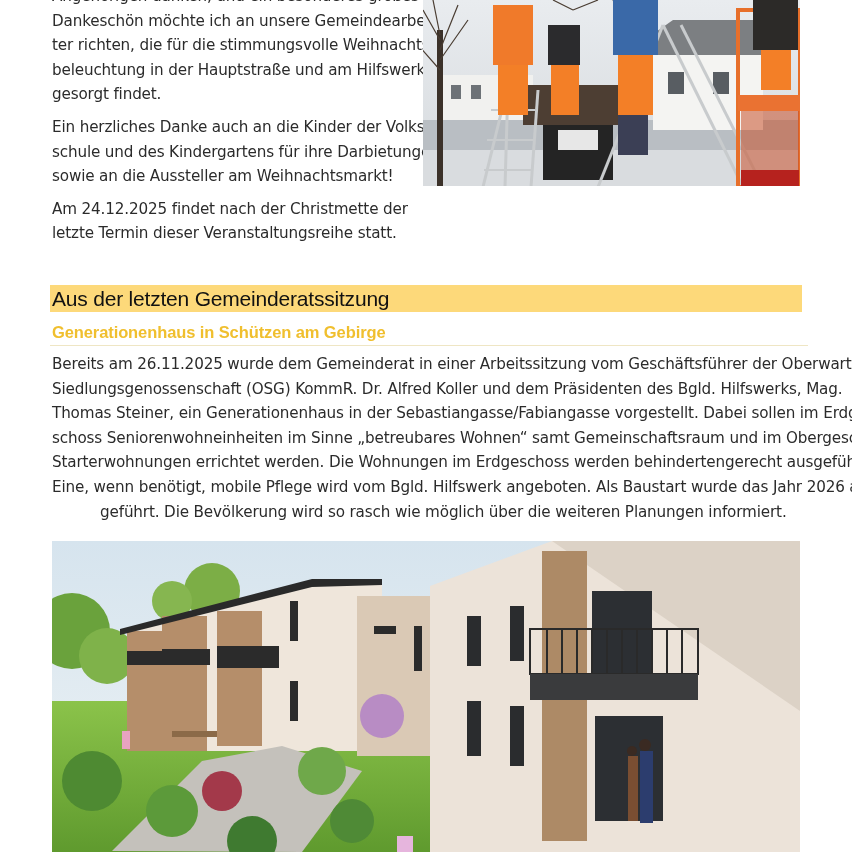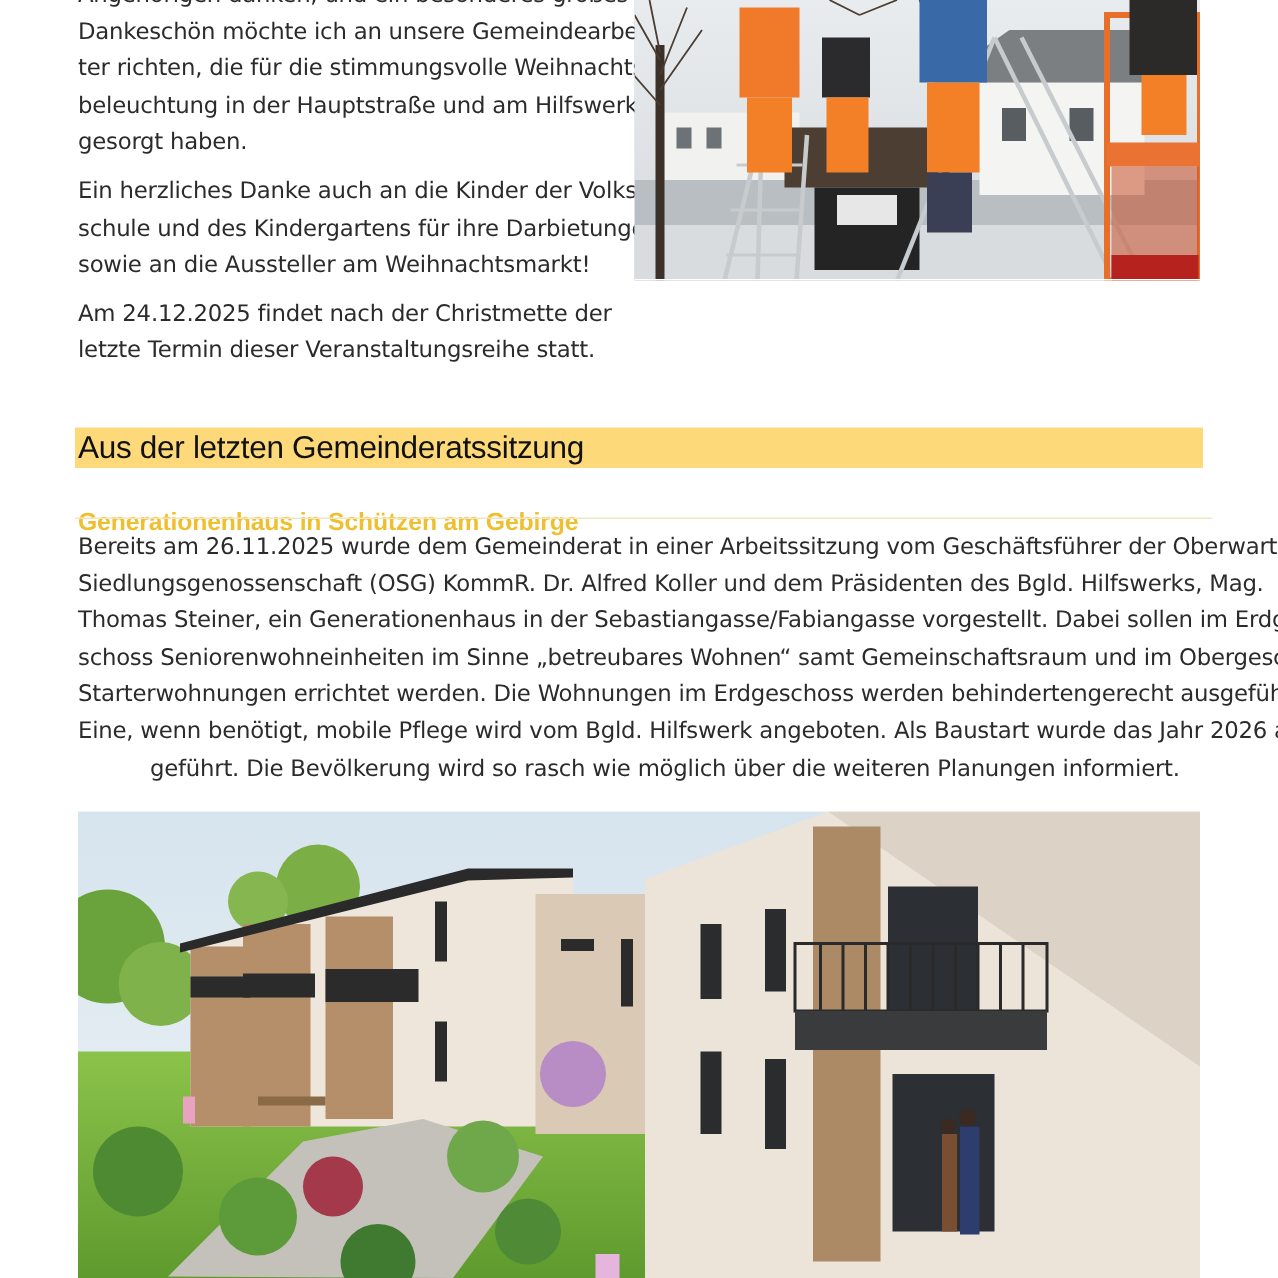--- a/index.html
+++ b/index.html
@@ -36,21 +36,21 @@
       background: #fdd97a;
     }
     .section-title {
       position: absolute; left: 52px; top: 287px;
       font-family: "Liberation Sans", sans-serif; font-size: 21px; line-height: 24px;
       font-weight: 400; color: #111111; letter-spacing: -0.2px;
     }
     .sub-title {
       position: absolute; left: 52px; top: 321px;
       font-family: "Liberation Sans", sans-serif; font-size: 16.5px; line-height: 22px;
-      font-weight: 700; color: #f0bf2e; letter-spacing: -0.1px; margin-top: 16px;
+      font-weight: 700; color: #f0bf2e; letter-spacing: -0.1px;
     }
     .divider {
       position: absolute; left: 50px; top: 345px; width: 758px; height: 1px;
       background: #efe6c4;
     }
 
     
     .body-text {
       position: absolute; left: 52px; top: 352px; width: 748px;
       font-size: 15.2px; line-height: 24.6px; letter-spacing: -0.15px; color: #2b2b2b;
@@ -69,21 +69,21 @@
 <body>
 
 <div class="page">
 
   <div class="col-left">
     <p>
       <span class="line">Angehörigen danken, und ein besonderes großes</span>
       <span class="line">Dankeschön möchte ich an unsere Gemeindearbei-</span>
       <span class="line">ter richten, die für die stimmungsvolle Weihnachts-</span>
       <span class="line">beleuchtung in der Hauptstraße und am Hilfswerk</span>
-      <span class="line last">gesorgt haben.</span>
+      <span class="line last">gesorgt findet.</span>
     </p>
     <p>
       <span class="line">Ein herzliches Danke auch an die Kinder der Volks-</span>
       <span class="line">schule und des Kindergartens für ihre Darbietungen</span>
       <span class="line last">sowie an die Aussteller am Weihnachtsmarkt!</span>
     </p>
     <p>
       <span class="line">Am 24.12.2025 findet nach der Christmette der</span>
       <span class="line last">letzte Termin dieser Veranstaltungsreihe statt.</span>
     </p>

